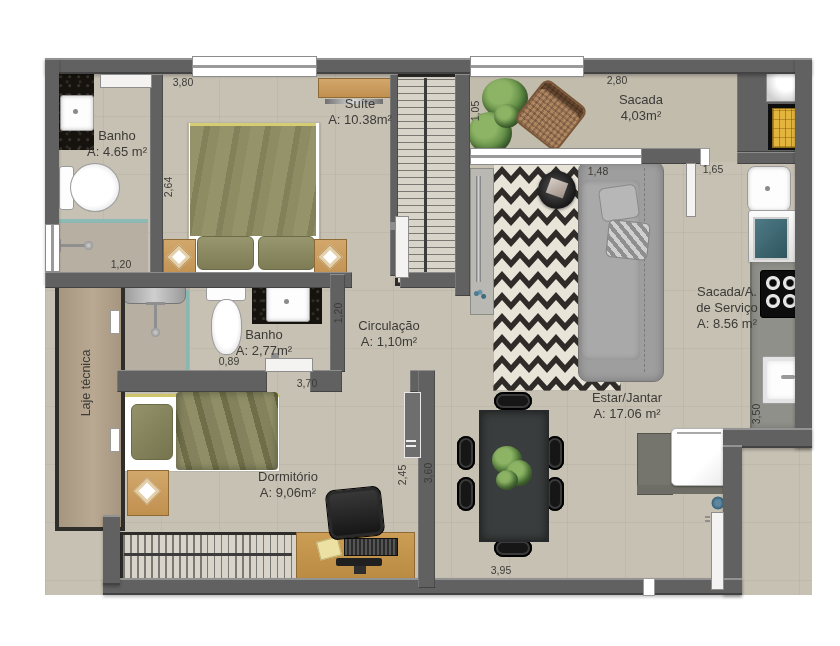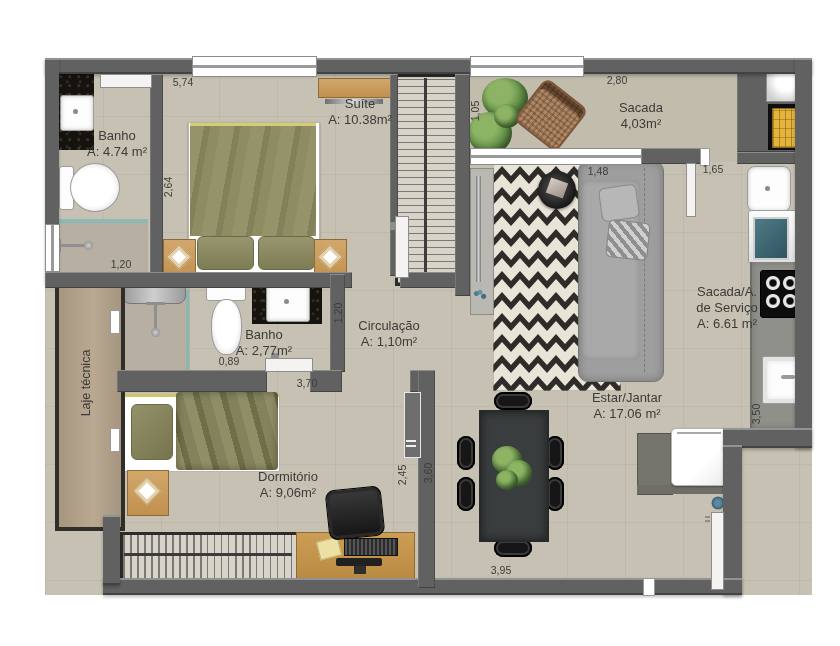--- a/index.html
+++ b/index.html
@@ -204,54 +204,54 @@
   <div class="abs" style="left:406px;top:440px;width:10px;height:2px;background:#f0f0f0;"></div>
   <div class="abs" style="left:406px;top:445px;width:10px;height:2px;background:#f0f0f0;"></div>
 
   <div class="door" style="left:711px;top:512px;width:11px;height:76px;"></div>
   <div class="abs" style="left:705px;top:516px;width:5px;height:2px;background:#8e8e8e;"></div>
   <div class="abs" style="left:705px;top:520px;width:5px;height:2px;background:#8e8e8e;"></div>
   <div class="jamb" style="left:643px;top:578px;width:10px;height:16px;"></div>
 
   <div class="rlabel" style="left:117px;top:128px;">
     <div>Banho</div>
-    <div>A: 4.74 m²</div>
+    <div>A: 4.65 m²</div>
   </div>
   <div class="rlabel" style="left:360px;top:96px;">
     <div>Suíte</div>
     <div>A: 10.38m²</div>
   </div>
-  <div class="rlabel" style="left:641px;top:100px;">
+  <div class="rlabel" style="left:641px;top:92px;">
     <div>Sacada</div>
     <div>4,03m²</div>
   </div>
   <div class="rlabel" style="left:264px;top:327px;">
     <div>Banho</div>
     <div>A: 2,77m²</div>
   </div>
   <div class="rlabel" style="left:389px;top:318px;">
     <div>Circulação</div>
     <div>A: 1,10m²</div>
   </div>
   <div class="rlabel" style="left:727px;top:284px;">
     <div>Sacada/A.</div>
     <div>de Serviço</div>
-    <div>A: 6.61 m²</div>
+    <div>A: 8.56 m²</div>
   </div>
   <div class="rlabel" style="left:627px;top:390px;text-align:center;">
     <div>Estar/Jantar</div>
     <div>A: 17.06 m²</div>
   </div>
   <div class="rlabel" style="left:288px;top:469px;">
     <div>Dormitório</div>
     <div>A: 9,06m²</div>
   </div>
   <div class="abs" style="left:86px;top:383px;transform:translate(-50%,-50%) rotate(-90deg);font-size:12.5px;color:#3c3b38;white-space:nowrap;">Laje técnica</div>
 
-  <div class="dim" style="left:183px;top:76px;">5,74</div>
+  <div class="dim" style="left:183px;top:76px;">3,80</div>
   <div class="dim v" style="left:168px;top:187px;">2,64</div>
   <div class="dim" style="left:121px;top:258px;">1,20</div>
   <div class="dim" style="left:617px;top:74px;">2,80</div>
   <div class="dim v" style="left:475px;top:111px;">1,05</div>
   <div class="dim" style="left:598px;top:165px;">1,48</div>
   <div class="dim" style="left:713px;top:163px;">1,65</div>
   <div class="dim v" style="left:338px;top:313px;">1,20</div>
   <div class="dim" style="left:229px;top:355px;">0,89</div>
   <div class="dim" style="left:307px;top:377px;">3,70</div>
   <div class="dim v" style="left:402px;top:475px;">2,45</div>

